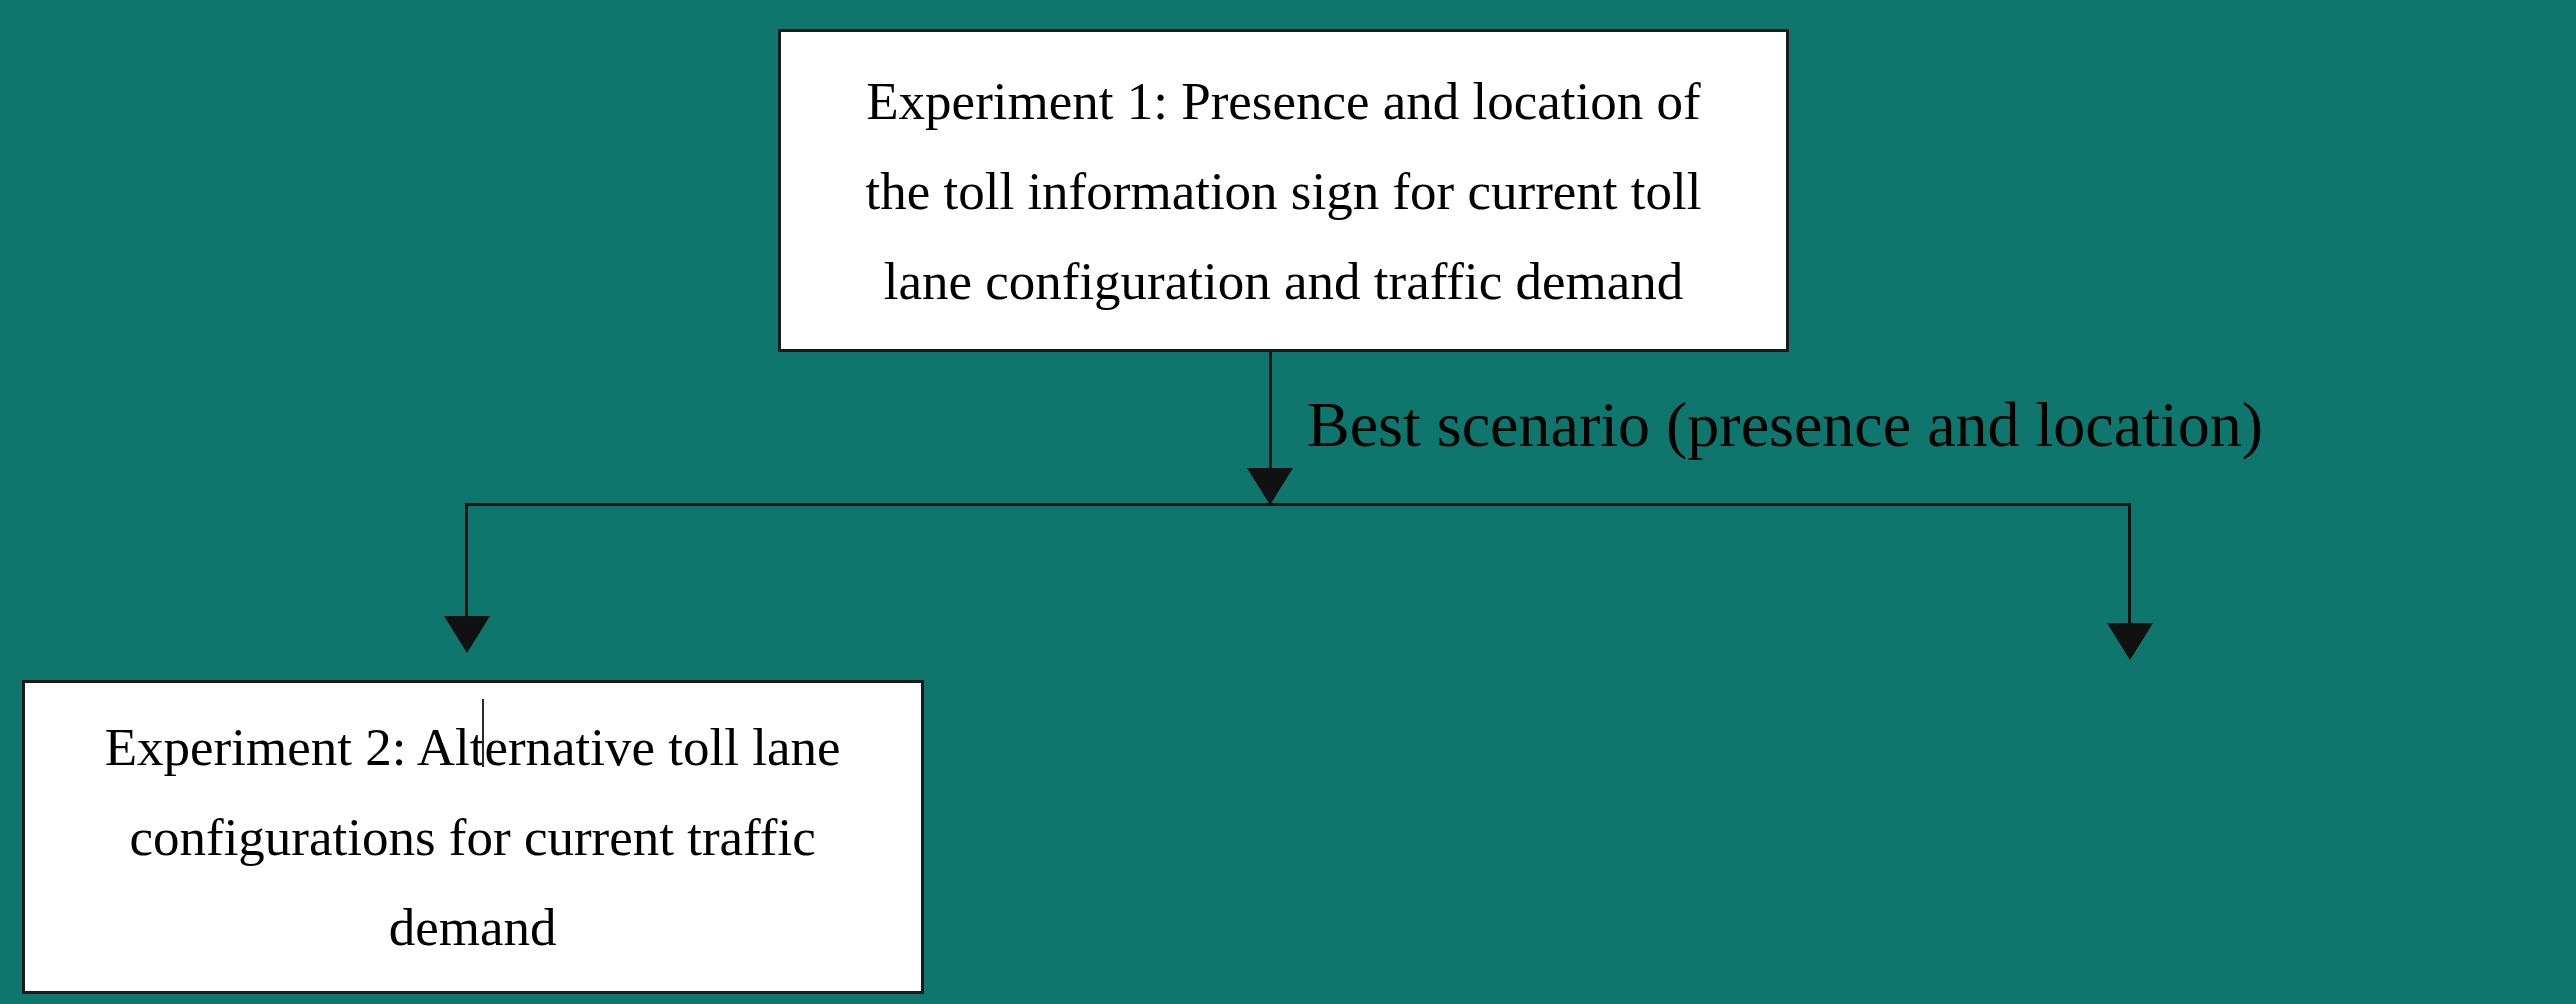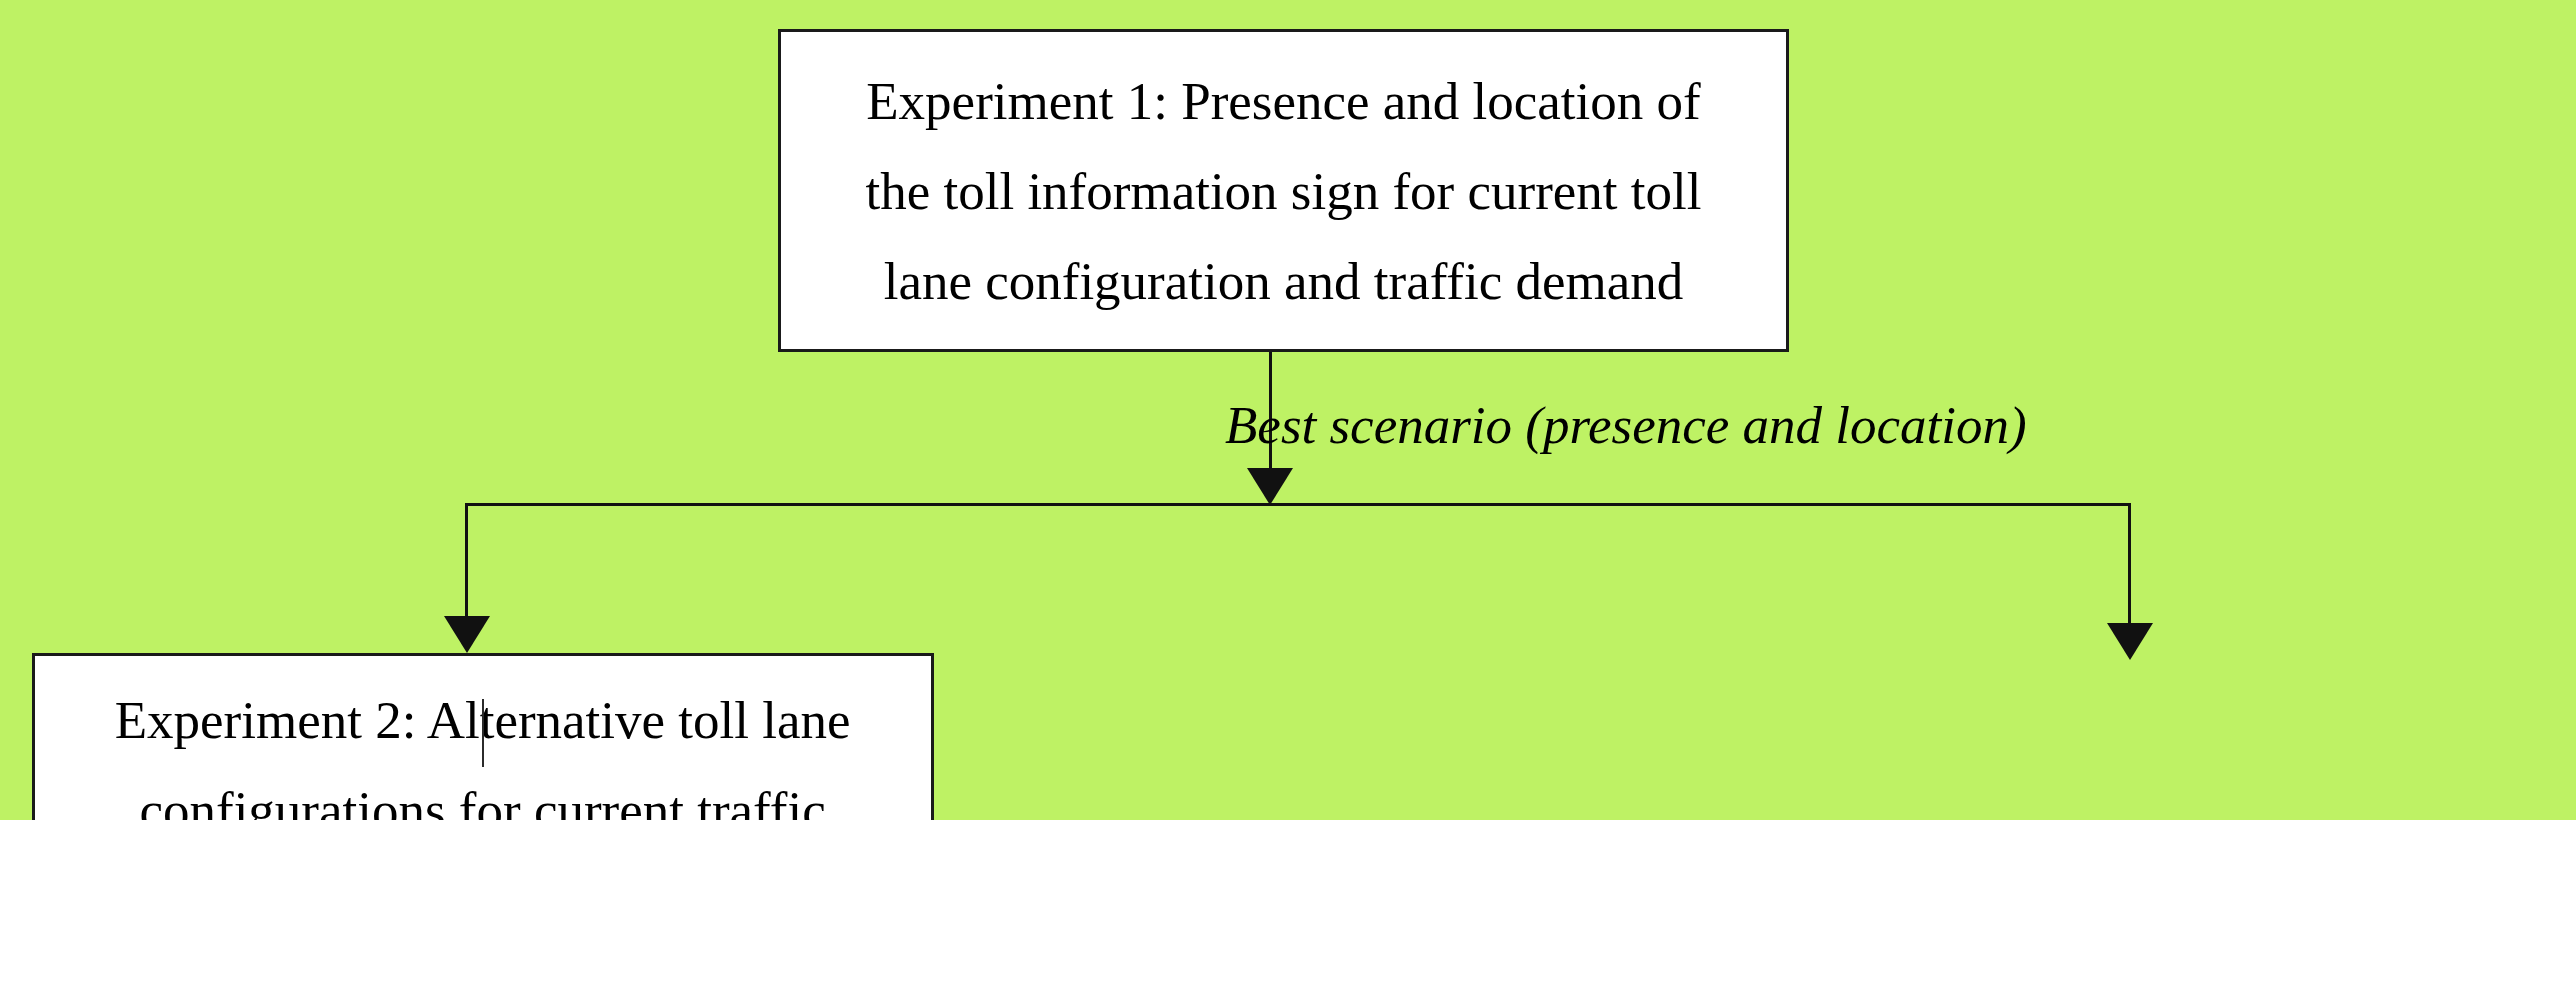--- a/index.html
+++ b/index.html
@@ -8,22 +8,22 @@
     padding: 0;
     background: #ffffff;
   }
   body {
     font-family: "Liberation Serif", "DejaVu Serif", serif;
     color: #000000;
   }
   #canvas {
     position: relative;
     width: 2576px;
-    height: 820px;
-    background: #bef264;
+    height: 1004px;
+    background: #0f766e;
     overflow: hidden;
   }
   
   .node-box {
     position: absolute;
     box-sizing: border-box;
     border: 3px solid #1a1a1a;
     background: #ffffff;
     display: flex;
     align-items: center;
@@ -39,24 +39,23 @@
     white-space: pre-line;
   }
   #box-exp1 {
     left: 778px;
     top: 29px;
     width: 1011px;
     height: 323px;
   }
   #box-exp2 {
     left: 21.6px;
-    top: 653px;
+    top: 680px;
     width: 902px;
     height: 314px;
-    margin-left: 10px;
   }
   #box-exp3 {
     left: 1645px;
     top: 661px;
     width: 902px;
     height: 315px;
   }
   
   .conn {
     position: absolute;
@@ -109,27 +108,26 @@
     height: 126px;
   }
   #branch-right-arrow {
     left: 2107px;
     top: 623px;
   }
 
   
   #edge-label {
     position: absolute;
-    left: 1225px;
+    left: 1307px;
     top: 395px;
-    font-size: 53px;
+    font-size: 64px;
     line-height: 60px;
     white-space: nowrap;
     color: #000000;
-    font-style: italic;
   }
 
   
   #text-caret {
     position: absolute;
     left: 482px;
     top: 699px;
     width: 2.4px;
     height: 68px;
     background: #2b2b2b;

